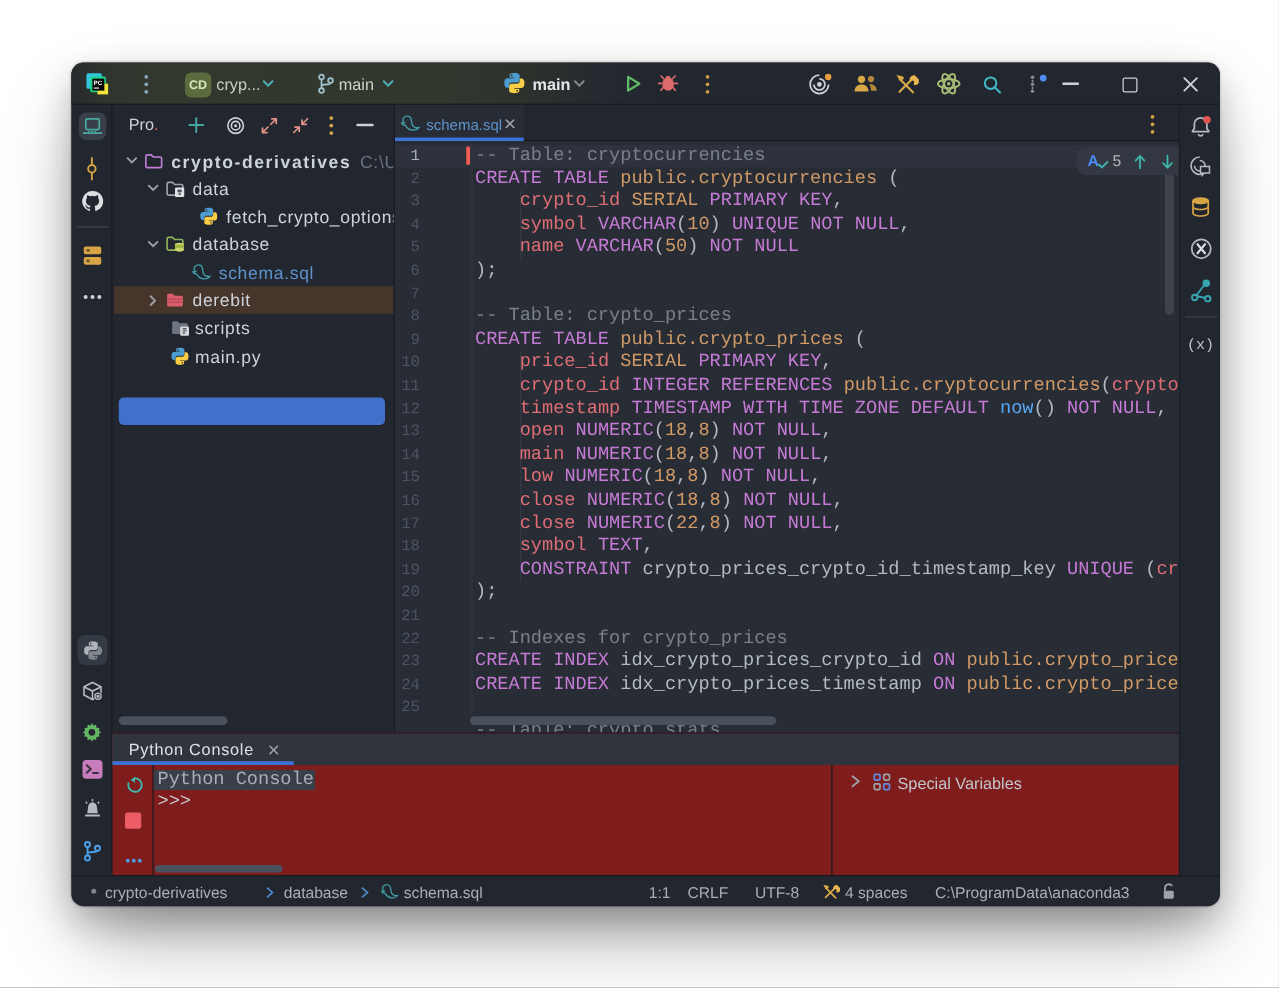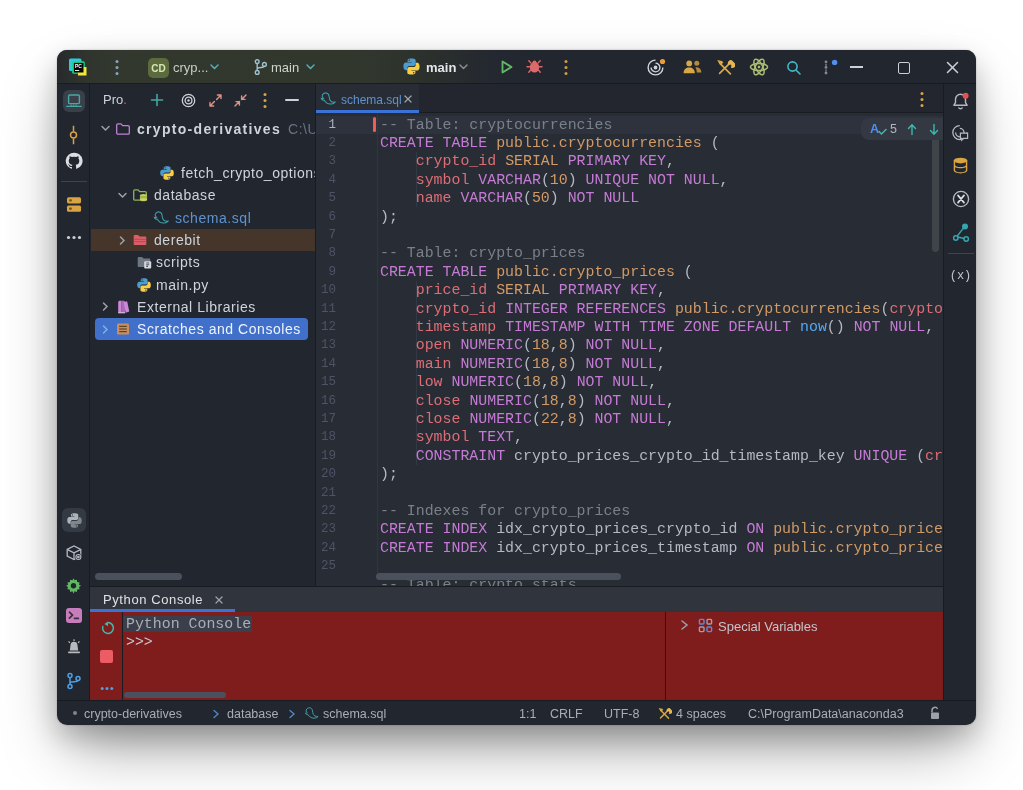--- a/index.html
+++ b/index.html
@@ -306,20 +306,34 @@
           <svg width="11" height="11" viewBox="0 0 11 11">
             <path d="M2 3.5 L5.5 7 L9 3.5" stroke="#9da2a9" stroke-width="1.5" fill="none" stroke-linecap="round"></path>
           </svg>
         </span>
       <svg class="ticon" style="margin-left:2px" width="16" height="16" viewBox="0 0 16 16">
           <path d="M1.7 4.1c0-.7.5-1.2 1.2-1.2h3.1l1.7 1.7h5.4c.7 0 1.2.5 1.2 1.2v6.1c0 .7-.5 1.2-1.2 1.2H2.9c-.7 0-1.2-.5-1.2-1.2z" stroke="#c380d8" stroke-width="1.3" fill="none"></path>
         </svg>
       <span style="font-weight:bold;letter-spacing:1.3px">crypto-derivatives</span>
         <span style="color:#6b7280;margin-left:7px">C:\Users</span>
     </div>
+    <div class="trow" style="top:55.7px;padding-left:23px">
+      <span class="chev">
+          <svg width="11" height="11" viewBox="0 0 11 11">
+            <path d="M2 3.5 L5.5 7 L9 3.5" stroke="#9da2a9" stroke-width="1.5" fill="none" stroke-linecap="round"></path>
+          </svg>
+        </span>
+      <svg class="ticon" style="margin-left:2px" width="16" height="16" viewBox="0 0 16 16">
+          <path d="M1.7 4.1c0-.7.5-1.2 1.2-1.2h3.1l1.7 1.7h5.4c.7 0 1.2.5 1.2 1.2v6.1c0 .7-.5 1.2-1.2 1.2H2.9c-.7 0-1.2-.5-1.2-1.2z" stroke="#9da2a9" stroke-width="1.3" fill="none"></path>
+          <rect x="8" y="7" width="7.4" height="7.6" rx="1" fill="#dfe1e5"></rect>
+          <rect x="10" y="8.6" width="3.4" height="2.2" rx=".5" fill="#55585e"></rect>
+          <rect x="10.9" y="11.2" width="1.6" height="1.8" fill="#55585e"></rect>
+        </svg>
+      <span>data</span>
+    </div>
     <div class="trow" style="top:78px;padding-left:68px">
       <svg class="ticon" width="15" height="15" viewBox="0 0 24 24">
           <path fill="#4d9ccf" d="M11.9 1.8c-5.1 0-4.8 2.2-4.8 2.2v2.3h4.9v.7H5.2S1.8 6.6 1.8 11.8c0 5.1 3 4.9 3 4.9h1.8v-2.4s-.1-3 3-3h4.9s2.8.1 2.8-2.7V4.2S17.6 1.8 11.9 1.8zM9.2 3.3a.9.9 0 1 1 0 1.8.9.9 0 0 1 0-1.8z"></path>
           <path fill="#f7ce46" d="M12.1 22.2c5.1 0 4.8-2.2 4.8-2.2v-2.3H12v-.7h6.8s3.4.4 3.4-4.8c0-5.1-3-4.9-3-4.9h-1.8v2.4s.1 3-3 3h-4.9s-2.8-.1-2.8 2.7v4.4s-.4 2.4 5.4 2.4zm2.7-1.5a.9.9 0 1 1 0-1.8.9.9 0 0 1 0 1.8z"></path>
         </svg>
       <span>fetch_crypto_options</span>
     </div>
     <div class="trow" style="top:100.3px;padding-left:23px">
       <span class="chev">
           <svg width="11" height="11" viewBox="0 0 11 11">
@@ -364,51 +378,21 @@
         </svg>
       <span>derebit</span>
     </div>
     <div class="trow" style="top:189.5px;padding-left:45px">
       <svg class="ticon" style="margin-right:4px" width="15" height="15" viewBox="0 0 24 24">
           <path fill="#4d9ccf" d="M11.9 1.8c-5.1 0-4.8 2.2-4.8 2.2v2.3h4.9v.7H5.2S1.8 6.6 1.8 11.8c0 5.1 3 4.9 3 4.9h1.8v-2.4s-.1-3 3-3h4.9s2.8.1 2.8-2.7V4.2S17.6 1.8 11.9 1.8zM9.2 3.3a.9.9 0 1 1 0 1.8.9.9 0 0 1 0-1.8z"></path>
           <path fill="#f7ce46" d="M12.1 22.2c5.1 0 4.8-2.2 4.8-2.2v-2.3H12v-.7h6.8s3.4.4 3.4-4.8c0-5.1-3-4.9-3-4.9h-1.8v2.4s.1 3-3 3h-4.9s-2.8-.1-2.8 2.7v4.4s-.4 2.4 5.4 2.4zm2.7-1.5a.9.9 0 1 1 0-1.8.9.9 0 0 1 0 1.8z"></path>
         </svg>
       <span>main.py</span>
     </div>
-    <div class="trow" style="top:211.8px;padding-left:6px">
-      <span class="chev">
-          <svg width="11" height="11" viewBox="0 0 11 11">
-            <path d="M3.5 2 L7 5.5 L3.5 9" stroke="#9da2a9" stroke-width="1.5" fill="none" stroke-linecap="round"></path>
-          </svg>
-        </span>
-      <svg class="ticon" style="margin-left:2px" width="16" height="16" viewBox="0 0 16 16">
-          <path d="M3.2 13.8 V3.4 c0-.9.7-1.6 1.6-1.6 h1.8 v12 z" fill="#cb87d8"></path>
-          <path d="M6.6 1.8 h2 c.9 0 1.6.7 1.6 1.6 v10.4 H6.6 z" fill="#a96bb5"></path>
-          <path d="M10.2 3.2 l2.6-.8 c.5-.2 1 .1 1.1.6 l2 9.6 -3.6 1.1 z" fill="#cb87d8" transform="translate(-1.6 0)"></path>
-          <path d="M3.2 13.8 h7" stroke="#e8d3ee" stroke-width="1"></path>
-        </svg>
-      <span>External Libraries</span>
-    </div>
     <div class="a" style="top:234.1px;left:4px;width:213px;height:22.3px;background:#4170ca;border-radius:4px"></div>
-    <div class="trow" style="top:234.1px;padding-left:6px">
-      <span class="chev">
-          <svg width="11" height="11" viewBox="0 0 11 11">
-            <path d="M3.5 2 L7 5.5 L3.5 9" stroke="#7fb0e8" stroke-width="1.5" fill="none" stroke-linecap="round"></path>
-          </svg>
-        </span>
-      <svg class="ticon" style="margin-left:2px" width="16" height="16" viewBox="0 0 16 16">
-          <rect x="2" y="2.4" width="12" height="11.2" rx="1.4" fill="#c98e5e"></rect>
-          <g stroke="#5c4326" stroke-width="1.2">
-            <line x1="4.2" y1="5.4" x2="11.8" y2="5.4"></line>
-            <line x1="4.2" y1="8" x2="11.8" y2="8"></line>
-            <line x1="4.2" y1="10.6" x2="11.8" y2="10.6"></line>
-          </g>
-        </svg>
-      <span style="color:#eef3fd">Scratches and Consoles</span>
-    </div>
     <div class="a" style="left:4px;top:489px;width:87px;height:7px;background:#4b515c;border-radius:3.5px"></div>
   </div>
   <div id="pborder"></div>
   <div id="edcol">
     <div id="tabstrip">
       <div class="a" style="left:0;top:0;width:103px;height:29px;background:#282c34"></div>
       <svg class="a" style="left:4px;top:7px" width="16" height="16" viewBox="0 0 15 15">
           <path d="M2.8 3 C1.6 4.4 2 6 3.4 6.9 C2.7 7.2 1.9 7.2 1.3 7 C1.7 8.2 2.8 8.8 4.1 8.7 C5.5 11.3 8.4 12.6 11.2 12.1 C12.4 11.9 13.5 11.3 14.1 10.4 C11.7 10.7 10 9.9 9.3 8.4 C8.7 7.1 8.6 5.5 8.4 4.3 C8.1 2.8 7 1.9 5.6 1.8 C4.5 1.7 3.5 2.1 2.8 3 Z" fill="none" stroke="#3f9ea8" stroke-width="1"></path>
         </svg>
       <div class="a" style="left:25px;top:8.5px;font-size:12px;color:#5e93ce">schema.sql</div>

